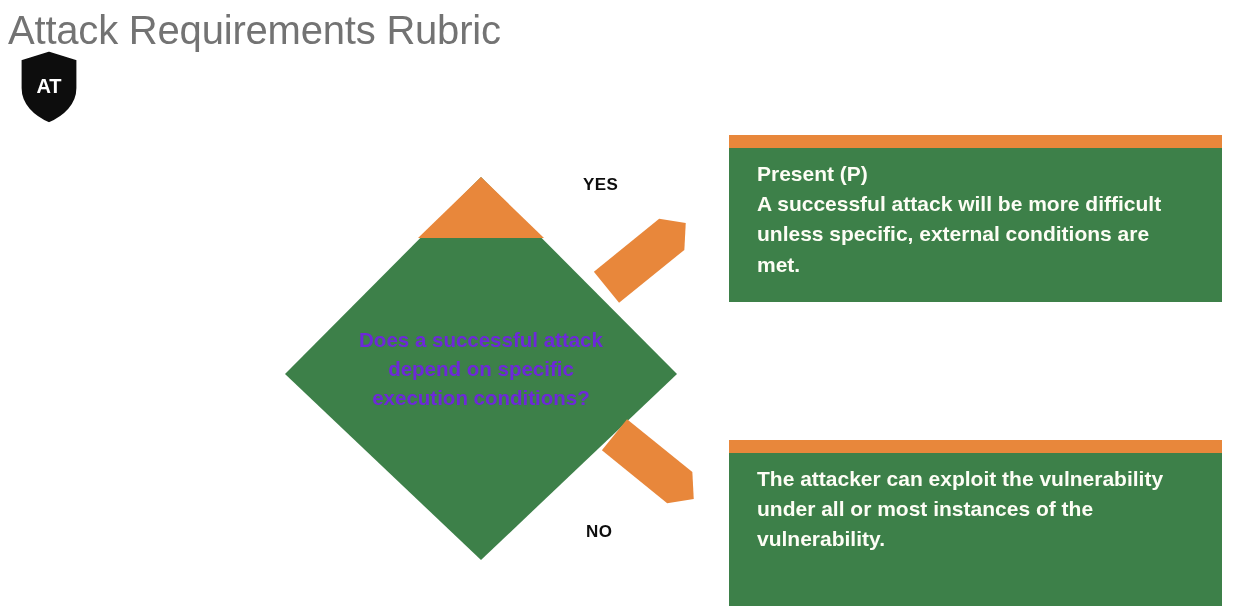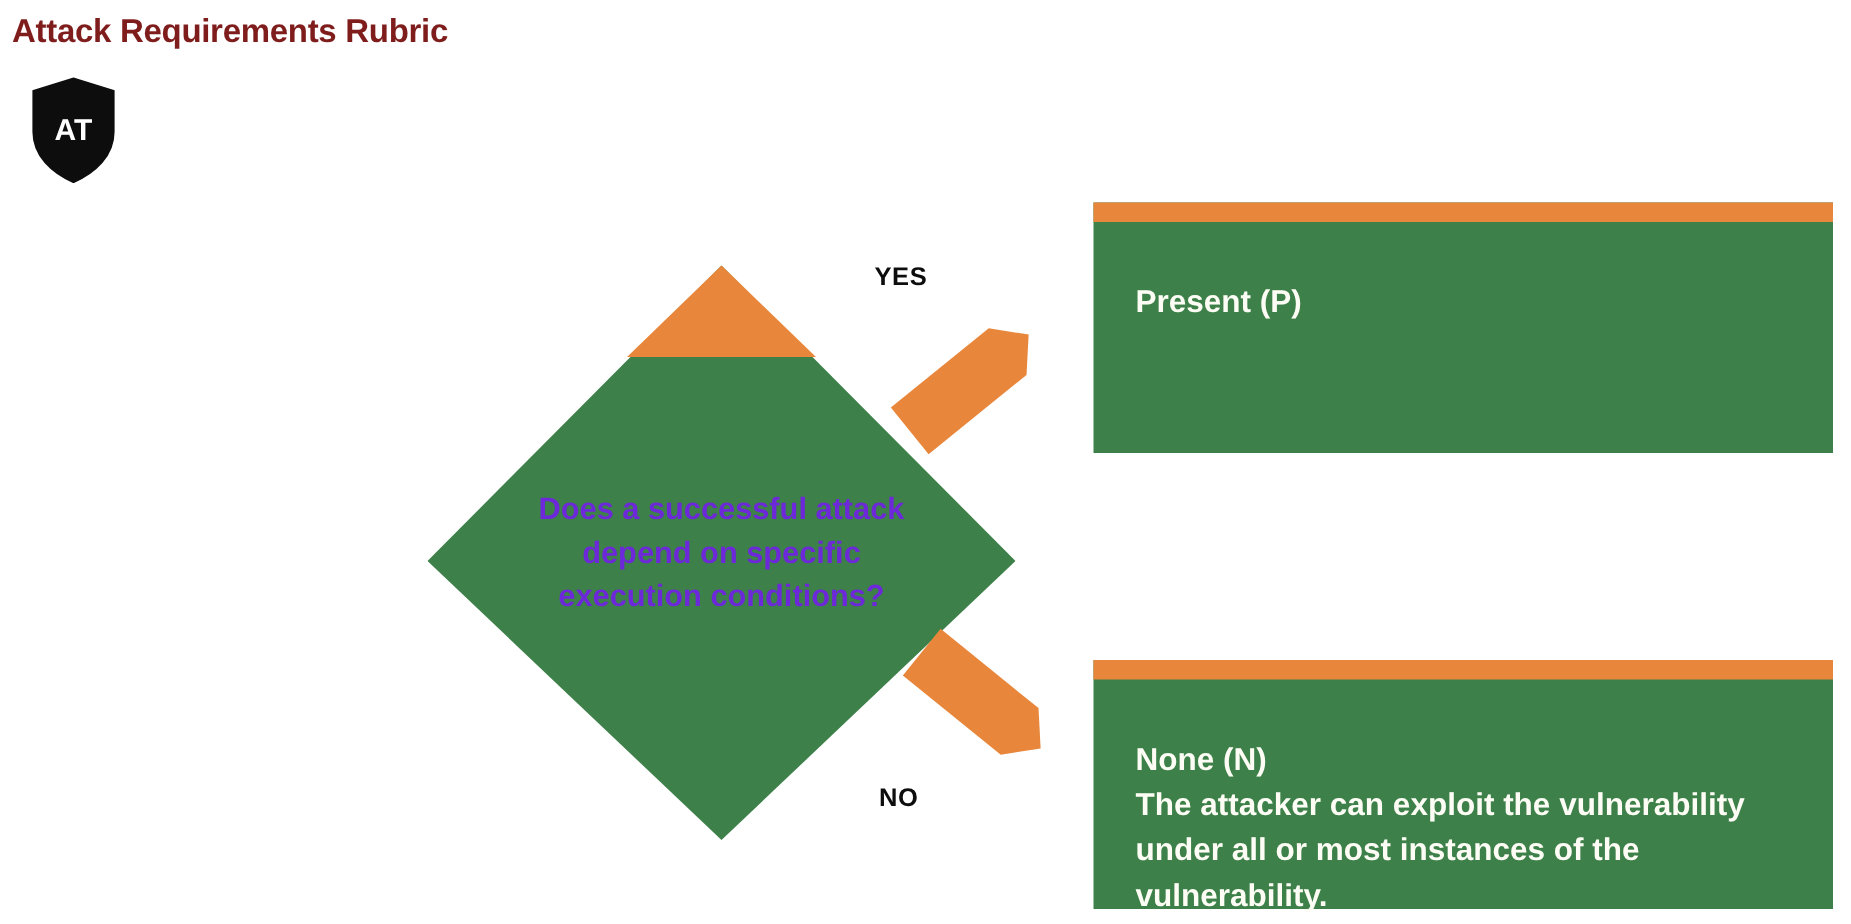--- a/index.html
+++ b/index.html
@@ -14,23 +14,23 @@
     overflow: hidden;
     font-family: "Liberation Sans", sans-serif;
     -webkit-font-smoothing: antialiased;
   }
 
   
   #page-title {
     position: absolute;
     left: 8px;
     top: 8px;
-    font-size: 22px;
-    font-weight: bold;
-    color: #7f1d1d;
+    font-size: 40px;
+    font-weight: normal;
+    color: #737373;
     letter-spacing: -0.2px;
     white-space: nowrap;
   }
 
   
   #shield-badge {
     position: absolute;
     left: 16px;
     top: 48px;
     width: 66px;
@@ -111,21 +111,20 @@
     background: #e8873b;
   }
   .outcome-card .card-body {
     position: absolute;
     left: 0;
     top: 13px;
     right: 0;
     bottom: 0;
     padding: 11px 26px 0 28px;
     box-sizing: border-box;
-    margin-top: 28px;
   }
   .outcome-card .card-heading,
   .outcome-card .card-desc {
     color: #fdfdf5;
     font-size: 21px;
     font-weight: bold;
     line-height: 1.44;
     margin: 0;
   }
   #card-present { left: 729px; top: 135px; width: 493px; height: 167px; }
@@ -169,22 +168,22 @@
   </svg>
 </div>
 
 <div class="branch-label" id="label-yes">YES</div>
 <div class="branch-label" id="label-no">NO</div>
 
 <div class="outcome-card" id="card-present">
   <div class="card-accent"></div>
   <div class="card-body">
     <p class="card-heading">Present (P)</p>
+    <p class="card-desc">A successful attack will be more difficult unless specific, external conditions are met.</p>
   </div>
 </div>
 
 <div class="outcome-card" id="card-none">
   <div class="card-accent"></div>
   <div class="card-body">
-    <p class="card-heading">None (N)</p>
     <p class="card-desc">The attacker can exploit the vulnerability under all or most instances of the vulnerability.</p>
   </div>
 </div>
 
 </body></html>

